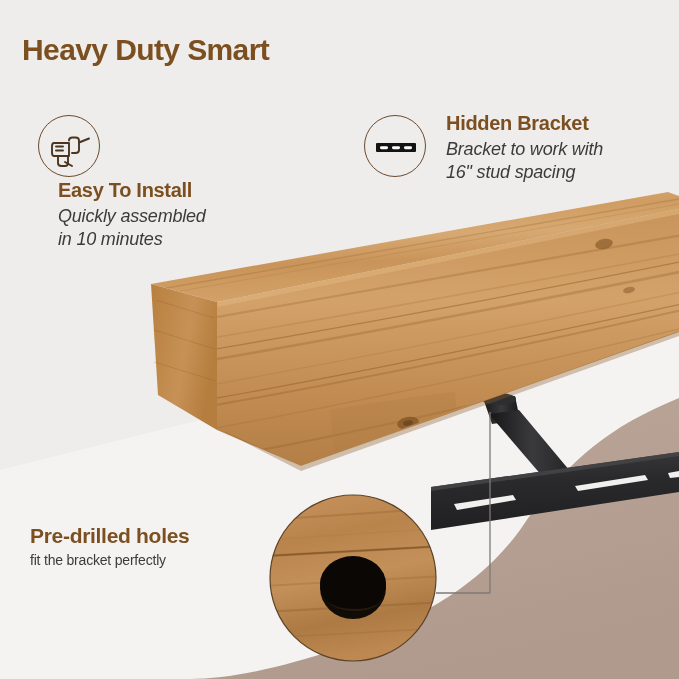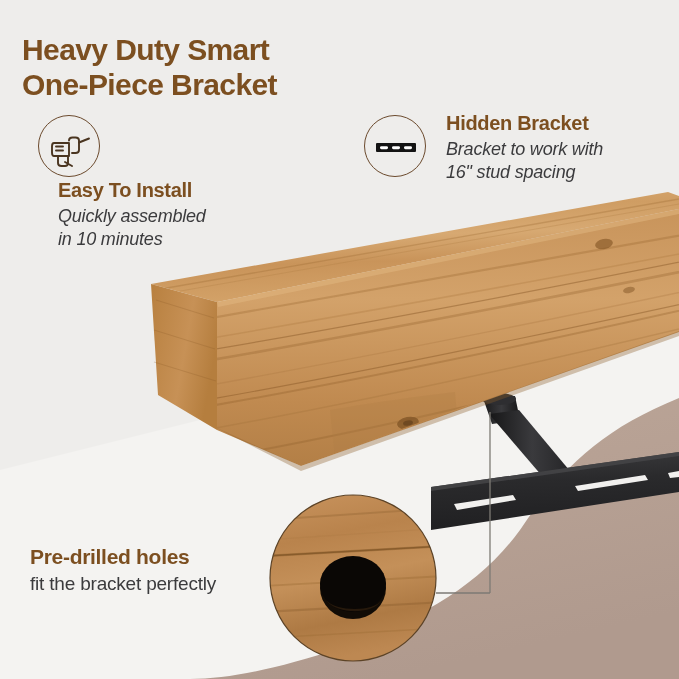--- a/index.html
+++ b/index.html
@@ -58,27 +58,27 @@
     color:#3b3b3d;
     font-size:18px;
     line-height:1.27;
     margin-top:3px;
     letter-spacing:-0.2px;
     font-style:italic;
   }
   .feature-desc span { display:block; white-space:nowrap; }
 
   
-  #callout { position:absolute; left:30px; top:545px; width:300px; }
+  #callout { position:absolute; left:30px; top:524px; width:300px; }
   #callout-title {
     color:#7c4f20; font-weight:bold; font-size:21px;
     letter-spacing:-0.3px; white-space:nowrap;
   }
   #callout-desc {
-    color:#3b3b3d; font-size:19px; margin-top:4px;
+    color:#3b3b3d; font-size:14px; margin-top:4px;
     letter-spacing:-0.2px; white-space:nowrap;
   }
 
   
   #photo { position:absolute; left:0; top:0; width:679px; height:679px; }
 </style>
 </head>
 <body>
 
 <div id="stage">
@@ -239,21 +239,20 @@
       <g fill="none" stroke="#7d7a74" stroke-width="1.3">
         <path d="M436,593 L490,593"></path>
         <path d="M490,593 L490,412"></path>
       </g>
 
     </g>
   </svg>
 
   <div id="headline">
     <span class="hl-line">Heavy Duty Smart</span>
-    <span class="hl-line">One-Piece Bracket</span>
   </div>
 
   <div class="feature" id="feature-0">
     <div class="feature-icon-wrap">
       <svg width="62" height="62" viewBox="0 0 62 62">
         <g fill="none" stroke="#4a3520" stroke-width="1.9" stroke-linecap="round" stroke-linejoin="round">
           <path d="M15,27 C13.5,27 13,28.5 13,30.5 L13,36.5 C13,38.5 13.5,40 15,40 L30,40 L30,27 Z"></path>
           <path d="M30,24.5 C30,22.6 31.4,21.5 33.5,21.5 L36.5,21.5 C38.6,21.5 40,22.6 40,24.5 L40,34 C40,36 38.6,37 36.5,37 L33,37"></path>
           <path d="M40,26.5 L50,22.5"></path>
           <path d="M19,40.5 L19,47 C19,49 20.5,50 22.5,50 L26,50 C28,50 29,48.5 29,47 L29,40.5"></path>

